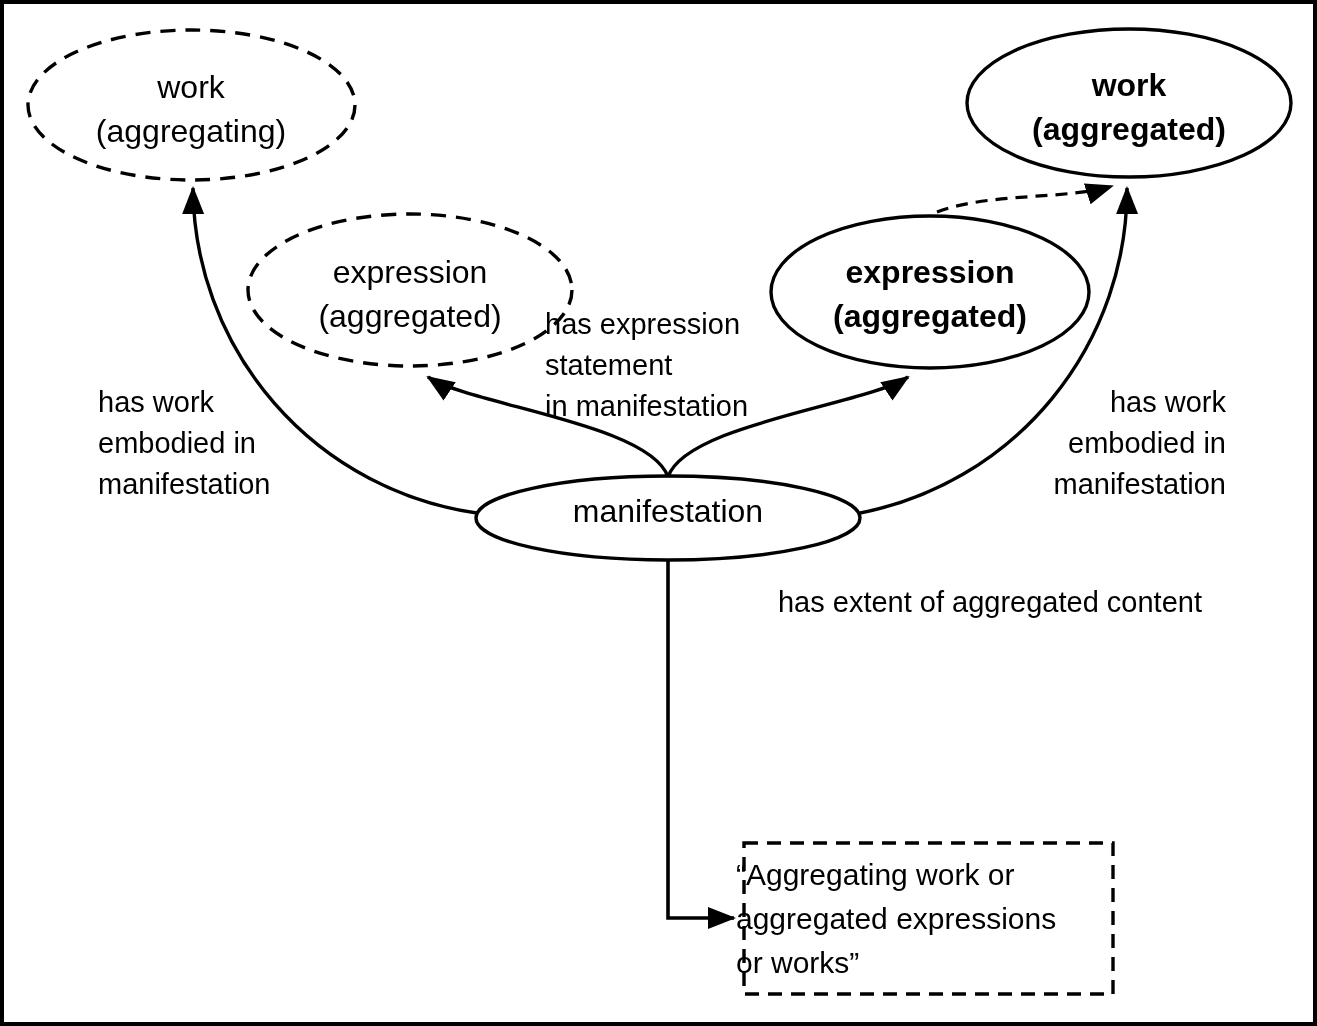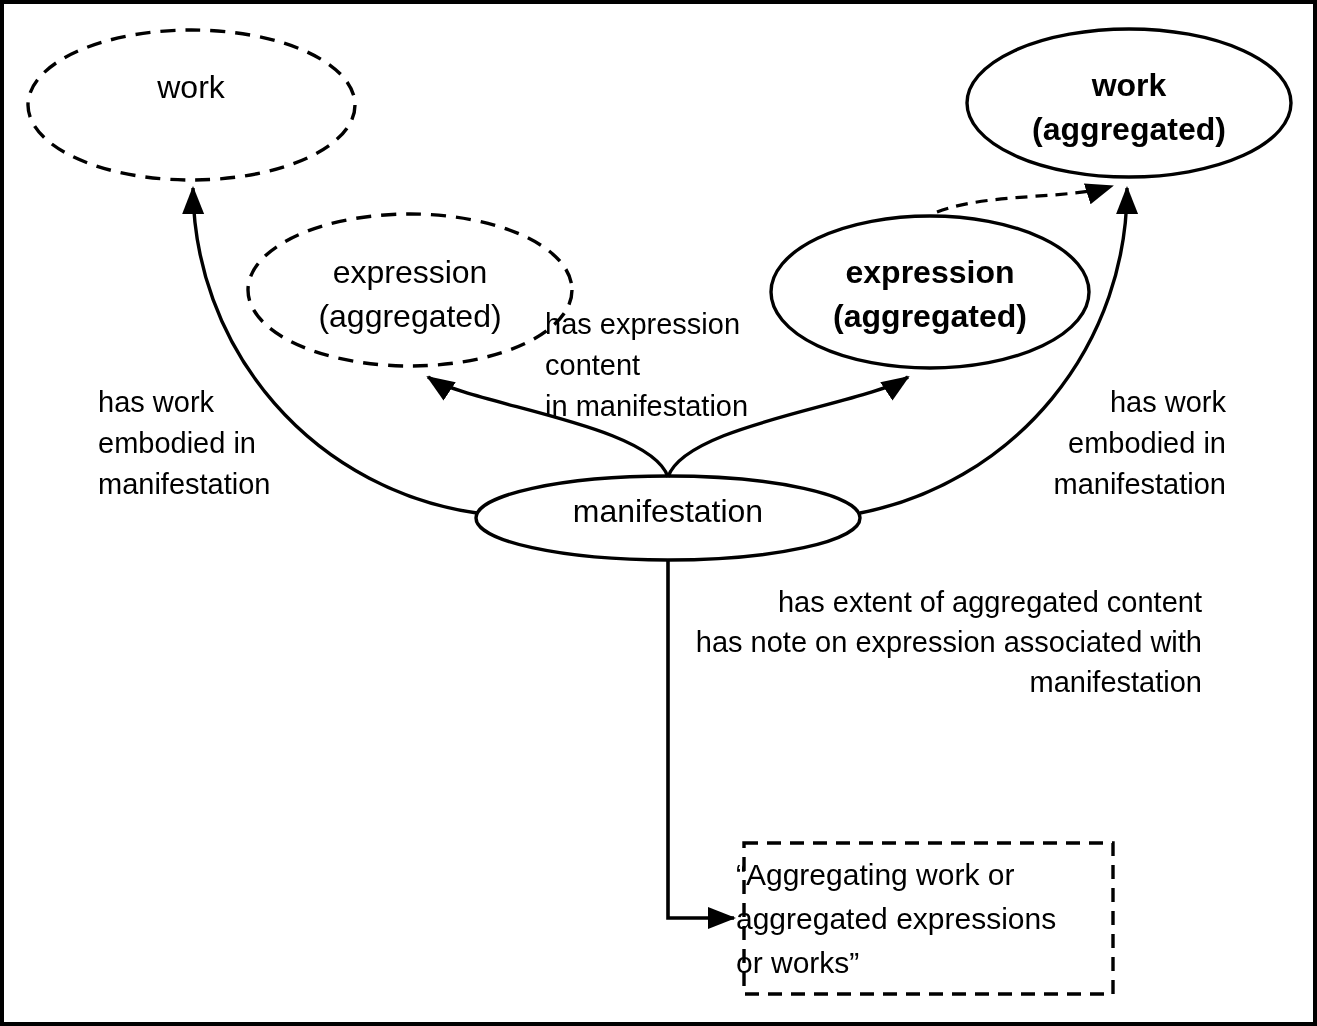--- a/index.html
+++ b/index.html
@@ -64,20 +64,21 @@
     <path d="M 668 477 C 650 424, 470 405, 428 377" fill="none" stroke="#000000" stroke-width="3.4" marker-end="url(#arw)"></path>
     <path d="M 668 477 C 686 424, 866 405, 908 377" fill="none" stroke="#000000" stroke-width="3.4" marker-end="url(#arw)"></path>
     <path d="M 937 212 C 990 192, 1068 200, 1112 186" fill="none" stroke="#000000" stroke-width="3.2" stroke-dasharray="12 8" marker-end="url(#arw)"></path>
     <path d="M 668 561 L 668 918 L 734 918" fill="none" stroke="#000000" stroke-width="3.6" stroke-linejoin="miter" marker-end="url(#arw)"></path>
 
     <rect x="744" y="843" width="369" height="151" fill="none" stroke="#000000" stroke-width="3.4" stroke-dasharray="14 9"></rect>
   </svg>
 
   <div class="node-label" style="left:26px;top:65px;">
     <div>work</div>
+    <div>(aggregating)</div>
   </div>
 
   <div class="node-label bold" style="left:964px;top:63px;">
     <div>work</div>
     <div>(aggregated)</div>
   </div>
 
   <div class="node-label" style="left:245px;top:250px;">
     <div>expression</div>
     <div>(aggregated)</div>
@@ -93,31 +94,30 @@
   </div>
 
   <div class="edge-label" style="left:98px;top:382px;width:220px;">
     <div>has work</div>
     <div>embodied in</div>
     <div>manifestation</div>
   </div>
 
   <div class="edge-label align-center" style="left:545px;top:304px;width:250px;">
     <div>has expression</div>
-    <div>content</div>
+    <div>statement</div>
     <div>in manifestation</div>
   </div>
 
   <div class="edge-label align-right" style="left:1026px;top:382px;width:200px;">
     <div>has work</div>
     <div>embodied in</div>
     <div>manifestation</div>
   </div>
 
   <div class="props">
     <div>has extent of aggregated content</div>
-    <div>has note on expression associated with manifestation</div>
   </div>
 
   <div class="note-text">“Aggregating work or aggregated expressions or works”</div>
 
   <div id="frame"></div>
 </div>
 
 </body></html>

